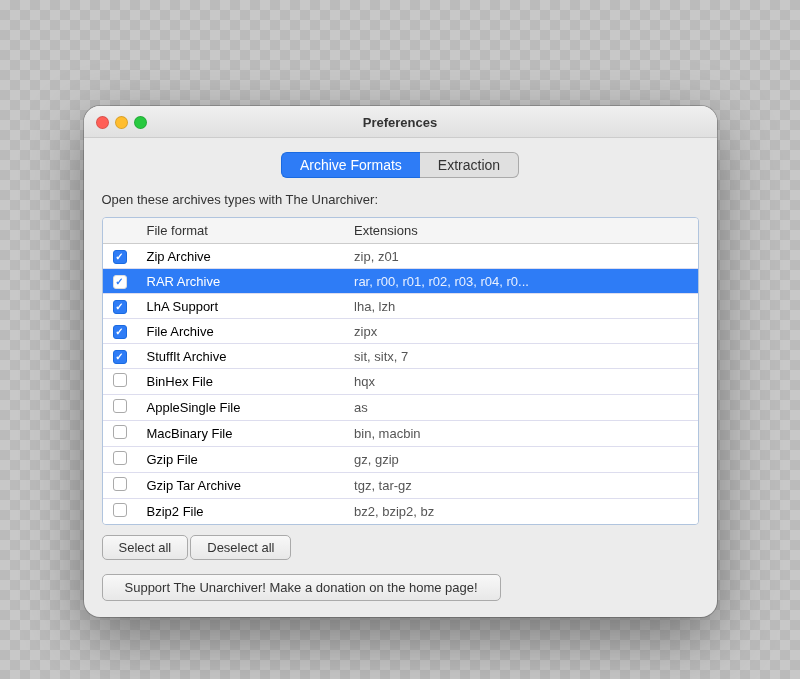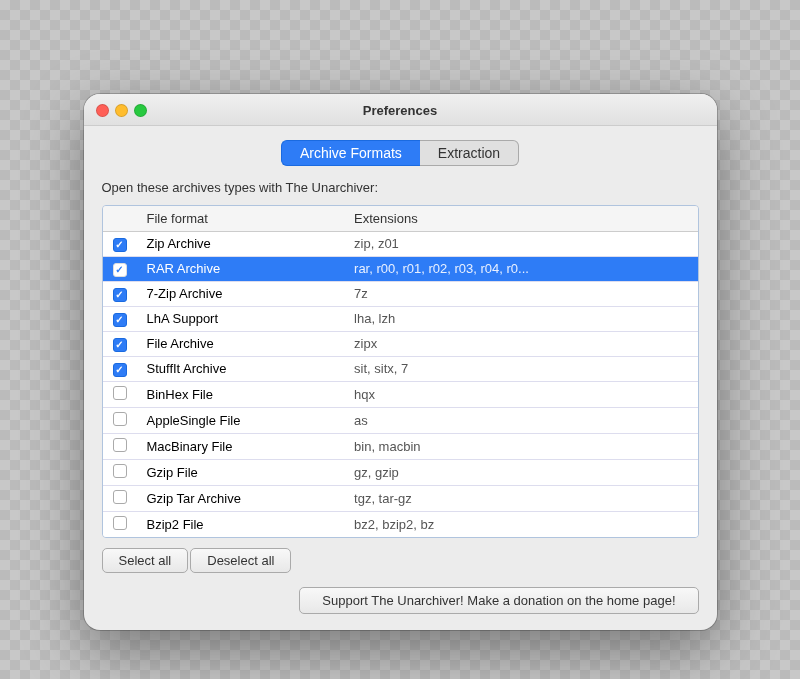--- a/index.html
+++ b/index.html
@@ -211,21 +211,21 @@
       font-size: 13px;
       border: 1px solid #aaa;
       border-radius: 5px;
       background: linear-gradient(to bottom, #f8f8f8, #e8e8e8);
       color: #333;
       cursor: pointer;
     }
 
     .donation-row {
       display: flex;
-      justify-content: flex-end;
+      justify-content: flex-start;
       margin-top: 14px;
     }
 
     .donation-btn {
       padding: 5px 22px;
       font-size: 13px;
       border: 1px solid #aaa;
       border-radius: 5px;
       background: linear-gradient(to bottom, #f8f8f8, #e8e8e8);
       color: #333;
@@ -268,25 +268,20 @@
               <td>Zip Archive</td>
               <td class="ext-cell">zip, z01</td>
             </tr>
             <tr class="selected">
               <td class="checkbox-cell"><div class="checkbox checked"></div></td>
               <td>RAR Archive</td>
               <td class="ext-cell">rar, r00, r01, r02, r03, r04, r0...</td>
             </tr>
             <tr>
               <td class="checkbox-cell"><div class="checkbox checked"></div></td>
-              <td>7-Zip Archive</td>
-              <td class="ext-cell">7z</td>
-            </tr>
-            <tr>
-              <td class="checkbox-cell"><div class="checkbox checked"></div></td>
               <td>LhA Support</td>
               <td class="ext-cell">lha, lzh</td>
             </tr>
             <tr>
               <td class="checkbox-cell"><div class="checkbox checked"></div></td>
               <td>File Archive</td>
               <td class="ext-cell">zipx</td>
             </tr>
             <tr>
               <td class="checkbox-cell"><div class="checkbox checked"></div></td>

